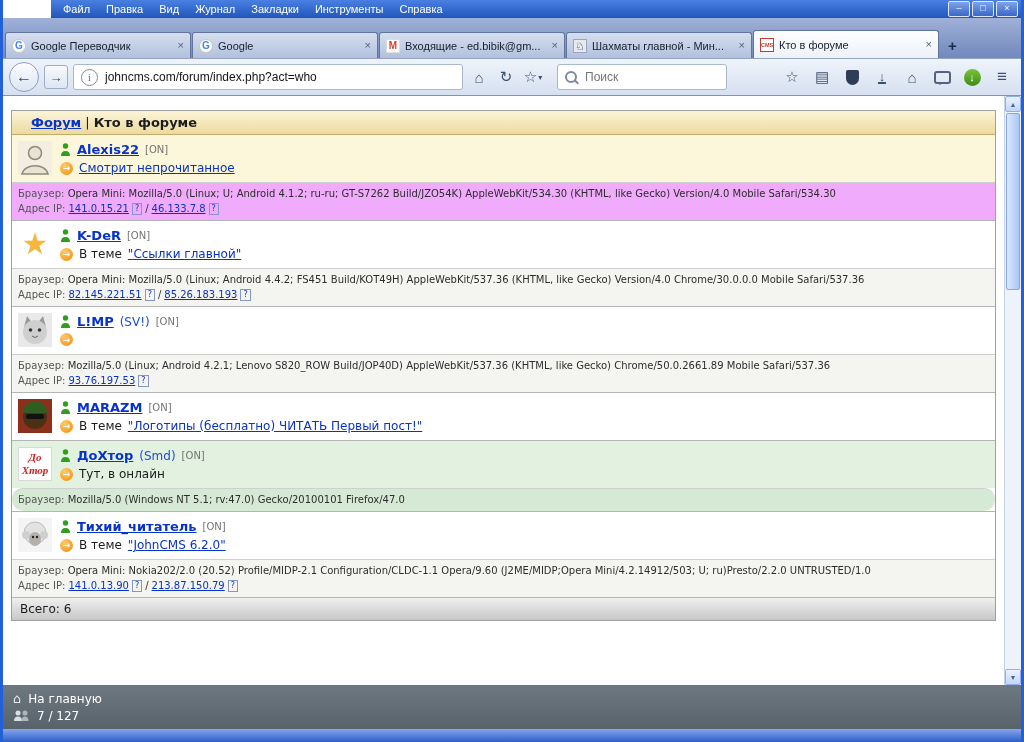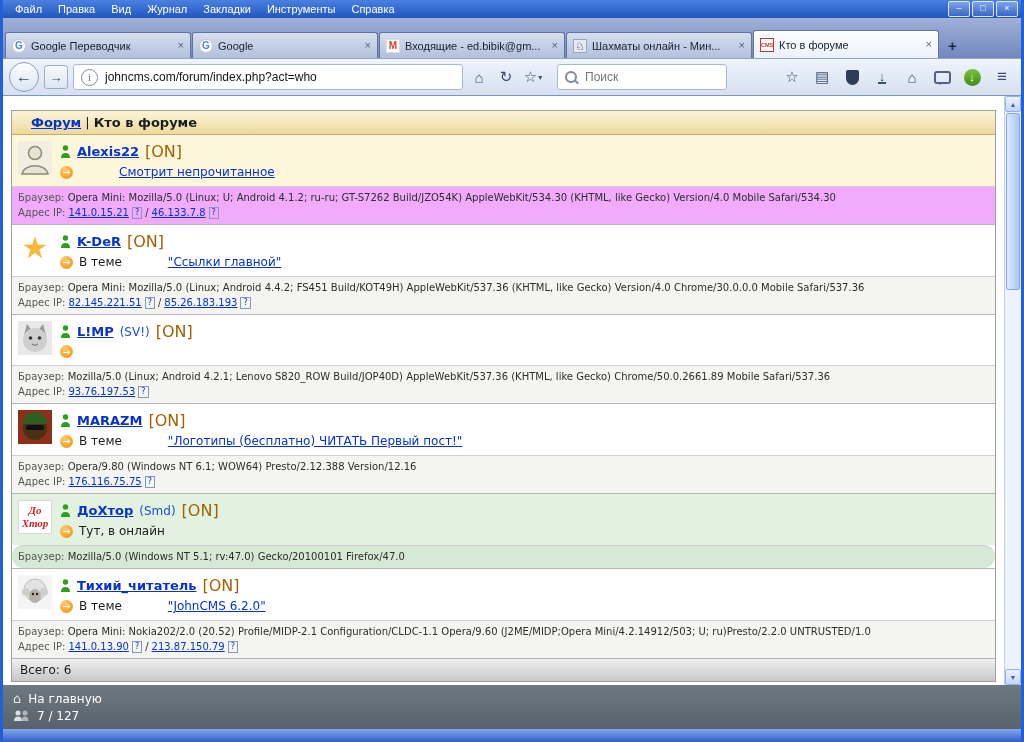--- a/index.html
+++ b/index.html
@@ -2,21 +2,21 @@
 <html><head>
 <meta charset="utf-8">
 <style>
   html,body{margin:0;padding:0;}
   body{width:1024px;height:742px;overflow:hidden;font-family:"Liberation Sans",sans-serif;background:#fff;}
   .window{width:1024px;height:742px;display:flex;flex-direction:column;box-sizing:border-box;
     border-left:3px solid #2260d8;border-right:3px solid #2260d8;background:#fff;}
 
   
   .menubar{height:18px;background:linear-gradient(#4a80e2,#2156bb);display:flex;align-items:center;
-    color:#fff;font-size:11px;flex:0 0 auto;padding-left:4px;}
+    color:#fff;font-size:11px;flex:0 0 auto;padding-left:4px;margin-left:48px;}
   .menu-item{padding:1px 8px;cursor:default;}
   .win-controls{margin-left:auto;display:flex;gap:2px;padding-right:3px;}
   .win-btn{width:20px;height:14px;background:linear-gradient(#7da3ec,#3a67c6);border:1px solid #dfe8fa;
     color:#fff;font-size:9px;line-height:12px;text-align:center;border-radius:2px;}
 
   
   .tabstrip{height:40px;background:linear-gradient(#9fb1d8,#7288bc);display:flex;align-items:flex-end;
     padding:0 2px;flex:0 0 auto;}
   .tab{width:186px;height:26px;display:flex;align-items:center;gap:5px;padding:0 6px;box-sizing:border-box;
     background:linear-gradient(#d6dfef,#b2c0dd);border:1px solid #63749c;border-bottom:none;
@@ -79,23 +79,23 @@
   .u-main{display:flex;gap:8px;padding:6px 6px 7px;}
   .u-avatar{width:34px;height:34px;flex:0 0 auto;overflow:hidden;}
   .av-star{font-size:30px;line-height:34px;text-align:center;color:#f6b73c;background:#fff;}
   .av-text{width:34px;height:34px;background:#fff;border:1px solid #d9d9d9;box-sizing:border-box;
     font-family:"Liberation Serif",serif;font-style:italic;font-weight:bold;color:#cf2222;font-size:11px;
     line-height:1.2;display:flex;flex-direction:column;align-items:center;justify-content:center;}
   .u-col{display:flex;flex-direction:column;gap:4px;padding-top:1px;min-width:0;}
   .u-line1{display:flex;align-items:center;gap:6px;font-size:13px;}
   .u-line1 a{color:#0733cc;font-weight:bold;text-decoration:underline;}
   .u-suffix{color:#1d4ed8;font-size:12px;}
-  .u-status{color:#a16207;font-size:16px;}
+  .u-status{color:#737373;font-size:10px;}
   .u-line2{display:flex;align-items:center;gap:6px;font-size:12px;color:#1c1c1c;}
-  .u-line2 a{color:#0733cc;text-decoration:underline;margin-left:40px;}
+  .u-line2 a{color:#0733cc;text-decoration:underline;}
   .act-ico{width:13px;height:13px;border-radius:50%;flex:0 0 auto;
     background:radial-gradient(circle at 35% 30%,#ffc96e,#f28c00);color:#fff;font-size:9px;font-weight:bold;
     display:flex;align-items:center;justify-content:center;}
   .u-info{padding:3px 6px 4px;font-size:10px;color:#2d2d2d;border-top:1px solid #cfcfcf;line-height:1.5;}
   .lbl{color:#555;}
   .u-info a{color:#0733cc;text-decoration:underline;}
   .whois{display:inline-block;border:1px solid #8597c9;color:#1234cd;font-size:8px;line-height:10px;
     padding:0 2px;margin-left:3px;vertical-align:1px;}
   .ip-sep{margin:0 3px;}
   .total-bar{background:linear-gradient(#f0f0f0,#c7c7c7);border:1px solid #a0a0a0;border-top:none;
@@ -148,21 +148,21 @@
       <span class="tab-label">Google</span>
       <span class="tab-close">×</span>
     </div>
     <div class="tab">
       <span class="fav fav-gmail">M</span>
       <span class="tab-label">Входящие - ed.bibik@gm...</span>
       <span class="tab-close">×</span>
     </div>
     <div class="tab">
       <span class="fav fav-chess">♘</span>
-      <span class="tab-label">Шахматы онлайн - Мин...</span>
+      <span class="tab-label">Шахматы главной - Мин...</span>
       <span class="tab-close">×</span>
     </div>
     <div class="tab active">
       <span class="fav fav-cms">CMS</span>
       <span class="tab-label">Кто в форуме</span>
       <span class="tab-close">×</span>
     </div>
     <div class="newtab">+</div>
   </div>
 
@@ -336,27 +336,20 @@
                 <span class="u-status">[ON]</span>
               </div>
               <div class="u-line2">
                 <span class="act-ico">→</span>
                 <span>В теме</span>
                 <a href="#">"Логотипы (бесплатно) ЧИТАТЬ Первый пост!"</a>
 
               </div>
             </div>
           </div>
-          <div class="u-info">
-            <div><span class="lbl">Браузер:</span> <span>Opera/9.80 (Windows NT 6.1; WOW64) Presto/2.12.388 Version/12.16</span></div>
-            <div>
-              <span class="lbl">Адрес IP:</span>
-              <a href="#" class="ip">176.116.75.75</a><span class="whois">?</span>
-            </div>
-          </div>
         </div>
 
         <div class="user green">
           <div class="u-main">
             <div class="u-avatar av-text">
               <span>До</span>
               <span>Хтор</span>
             </div>
             <div class="u-col">
               <div class="u-line1">

